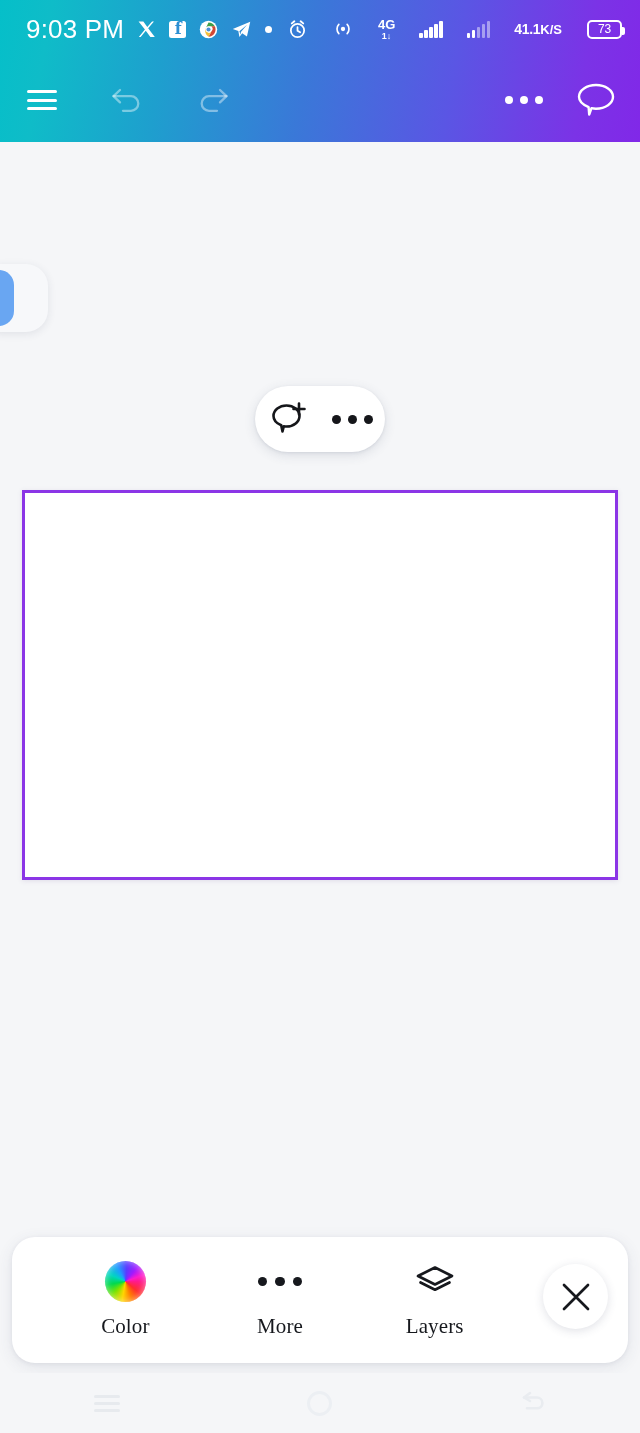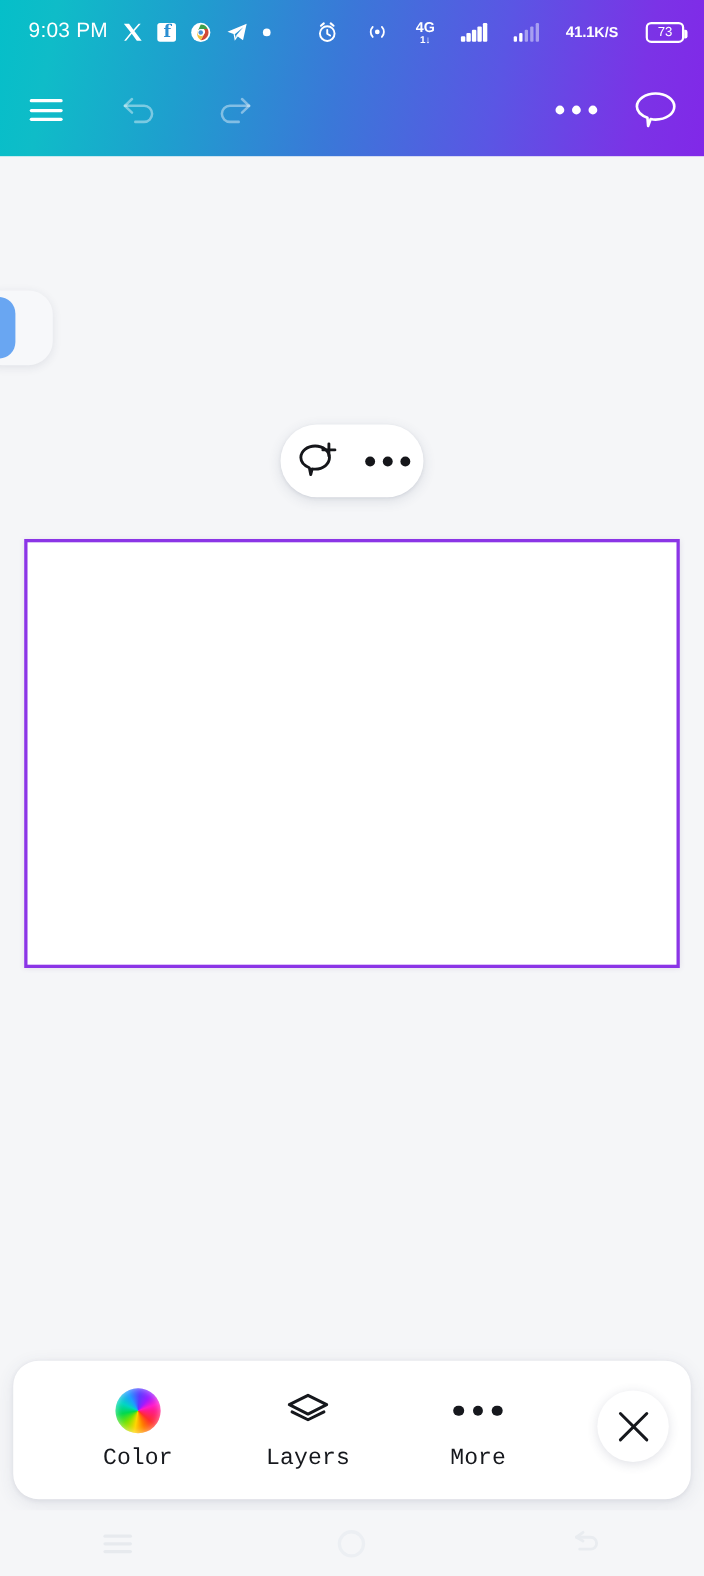--- a/index.html
+++ b/index.html
@@ -33,21 +33,21 @@
   
   .statusbar {
     position: absolute; top: 0; left: 0;
     width: 640px; height: 58px;
     display: flex; align-items: center;
     justify-content: space-between;
     padding: 0 18px 0 26px;
   }
   .sb-left { display: flex; align-items: center; gap: 13px; }
   .sb-clock {
-    color: #ffffff; font-size: 19px; letter-spacing: 0.2px;
+    color: #ffffff; font-size: 26px; letter-spacing: 0.2px;
     font-family: "Liberation Sans", sans-serif;
   }
   .sb-right { display: flex; align-items: center; gap: 24px; }
 
   .ico { display: block; }
 
   
   .fb-box {
     width: 17px; height: 17px; background: #fff; border-radius: 2.5px;
     position: relative; overflow: hidden;
@@ -168,21 +168,21 @@
     display: flex; align-items: center; justify-content: space-around;
     padding-left: 36px;
   }
   .bb-item {
     display: flex; flex-direction: column; align-items: center;
     gap: 12px; cursor: pointer; min-width: 92px;
   }
   .bb-icon { height: 40px; display: flex; align-items: center; justify-content: center; }
   .bb-label {
     font-size: 21px; color: #16181d; letter-spacing: 0.1px;
-    font-family: Liberation Mono, monospace;
+    font-family: Liberation Serif, serif;
   }
   .colorwheel {
     width: 41px; height: 41px; border-radius: 50%;
     background:
       conic-gradient(from 90deg,
         #ff1a8c 0deg, #ff2d2d 40deg, #ff7a00 70deg, #ffd500 100deg,
         #7ae300 135deg, #00d94f 170deg, #00d5c2 205deg, #1e9cff 240deg,
         #5a3bff 275deg, #a01aff 310deg, #ff1acb 340deg, #ff1a8c 360deg);
     box-shadow: inset 0 0 7px rgba(255,255,255,0.55);
   }
@@ -369,39 +369,39 @@
 
       <div class="bb-item">
         <div class="bb-icon">
           <div class="colorwheel"></div>
         </div>
         <div class="bb-label">Color</div>
       </div>
 
       <div class="bb-item">
         <div class="bb-icon">
-          <svg width="42" height="38" viewBox="0 0 42 38">
-            <path d="M21 4.5 L38 13 L21 21.5 L4 13 Z" fill="none" stroke="#16181d" stroke-width="2.7" stroke-linejoin="round"></path>
-            <path d="M6.5 19.5 L21 26.7 L35.5 19.5" fill="none" stroke="#16181d" stroke-width="2.7" stroke-linejoin="round" stroke-linecap="round"></path>
-          </svg>
-        </div>
-        <div class="bb-label">Layers</div>
-      </div>
-
-      <div class="bb-item">
-        <div class="bb-icon">
           <div class="dots3">
               <i></i>
               <i></i>
               <i></i>
             </div>
         </div>
         <div class="bb-label">More</div>
       </div>
 
+      <div class="bb-item">
+        <div class="bb-icon">
+          <svg width="42" height="38" viewBox="0 0 42 38">
+            <path d="M21 4.5 L38 13 L21 21.5 L4 13 Z" fill="none" stroke="#16181d" stroke-width="2.7" stroke-linejoin="round"></path>
+            <path d="M6.5 19.5 L21 26.7 L35.5 19.5" fill="none" stroke="#16181d" stroke-width="2.7" stroke-linejoin="round" stroke-linecap="round"></path>
+          </svg>
+        </div>
+        <div class="bb-label">Layers</div>
+      </div>
+
     </div>
   </div>
 
   <div class="closebtn">
     <svg width="34" height="34" viewBox="0 0 34 34">
       <path d="M5 5 L29 29 M29 5 L5 29" stroke="#16181d" stroke-width="2.7" stroke-linecap="round"></path>
     </svg>
   </div>
 
   <div class="navbar">

